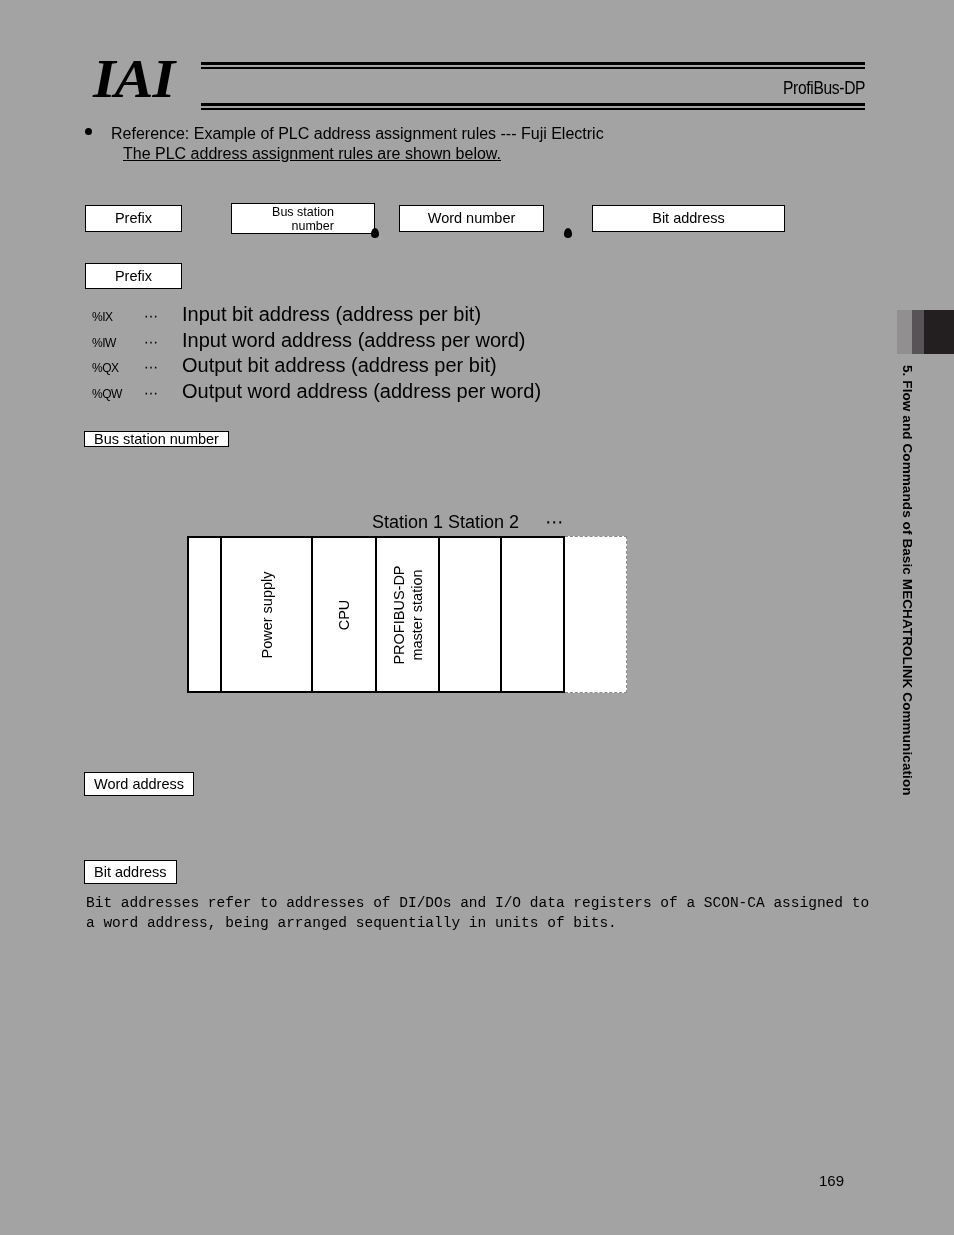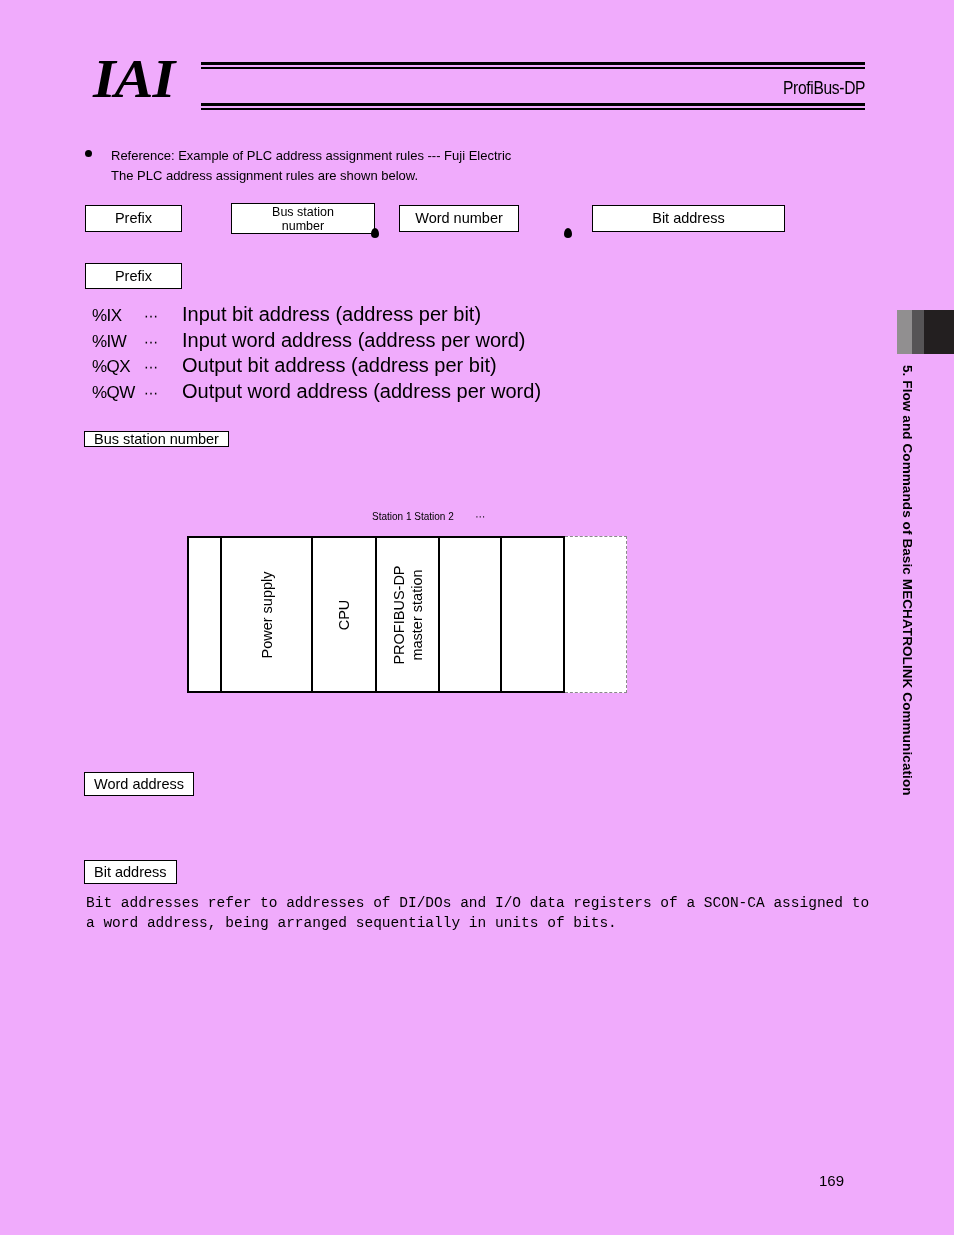--- a/index.html
+++ b/index.html
@@ -9,21 +9,21 @@
   }
   body {
     font-family: "Liberation Sans", sans-serif;
     color: #000000;
   }
   #page {
     position: relative;
     width: 954px;
     height: 1235px;
     overflow: hidden;
-    background: #f0abfc;
+    background: #a3a3a3;
   }
 
   
   .logo {
     position: absolute;
     left: 93px;
     top: 52px;
     font-family: "Liberation Serif", serif;
     font-size: 54px;
     font-weight: bold;
@@ -88,55 +88,55 @@
     letter-spacing: 0.1px;
     white-space: nowrap;
     transform-origin: left top;
     transform: rotate(90deg);
   }
 
   
   .bullet-block {
     position: absolute;
     left: 85px;
-    top: 146px;
+    top: 124px;
     width: 780px;
-    font-size: 13px;
+    font-size: 16px;
     line-height: 20px;
   }
   .bullet-block .dot {
     position: absolute;
     left: 0;
     top: 4px;
     width: 7px;
     height: 7px;
     border-radius: 50%;
     background: #000;
   }
   .bullet-block .l1 { margin-left: 26px; }
-  .bullet-block .l2 { margin-left: 26px; }
+  .bullet-block .l2 { margin-left: 38px; text-decoration: underline; }
 
   
   .fbox {
     position: absolute;
     box-sizing: border-box;
     border: 1.3px solid #000;
     background: #fff;
     display: flex;
     align-items: center;
     justify-content: center;
-    text-align: center;
+    text-align: right;
     font-size: 14.5px;
     line-height: 15px;
   }
   .fbox.two-line { font-size: 12.5px; line-height: 14px; }
 
   #box-prefix1   { left: 85px;  top: 205px; width: 97px;  height: 27px; }
   #box-busstn    { left: 231px; top: 203px; width: 144px; height: 31px; }
-  #box-wordnum   { left: 399px; top: 205px; width: 120px; height: 27px; }
+  #box-wordnum   { left: 399px; top: 205px; width: 145px; height: 27px; }
   #box-bitaddr   { left: 592px; top: 205px; width: 193px; height: 27px; }
   #box-prefix2   { left: 85px;  top: 263px; width: 97px;  height: 26px; }
 
   .sep-dot {
     position: absolute;
     width: 8px;
     height: 10px;
     background: #000;
     border-radius: 50% 50% 50% 50% / 60% 60% 40% 40%;
   }
@@ -149,21 +149,21 @@
     left: 92px;
     top: 303px;
   }
   .legend .row {
     display: flex;
     align-items: baseline;
     height: 25.5px;
   }
   .legend .code {
     width: 52px;
-    font-size: 17px;
+    font-size: 12px;
     letter-spacing: -0.5px;
     white-space: nowrap;
   }
   .legend .ell {
     width: 38px;
     font-size: 14px;
     letter-spacing: 1px;
     color: #000;
   }
   .legend .desc {
@@ -195,21 +195,21 @@
   }
   #para-busstn { left: 86px; top: 466px; width: 800px; }
   #para-word   { left: 86px; top: 806px; width: 790px; }
   #para-bit    { left: 86px; top: 894px; width: 790px; font-family: Liberation Mono, monospace; }
 
   
   .rack-caption {
     position: absolute;
     left: 372px;
     top: 511px;
-    font-size: 10px;
+    font-size: 18px;
     white-space: nowrap;
   }
   .rack-caption .gap { display: inline-block; width: 16px; }
   .rack-caption .ell { letter-spacing: 1.5px; }
 
   #rack {
     position: absolute;
     left: 187px;
     top: 536px;
     width: 440px;

